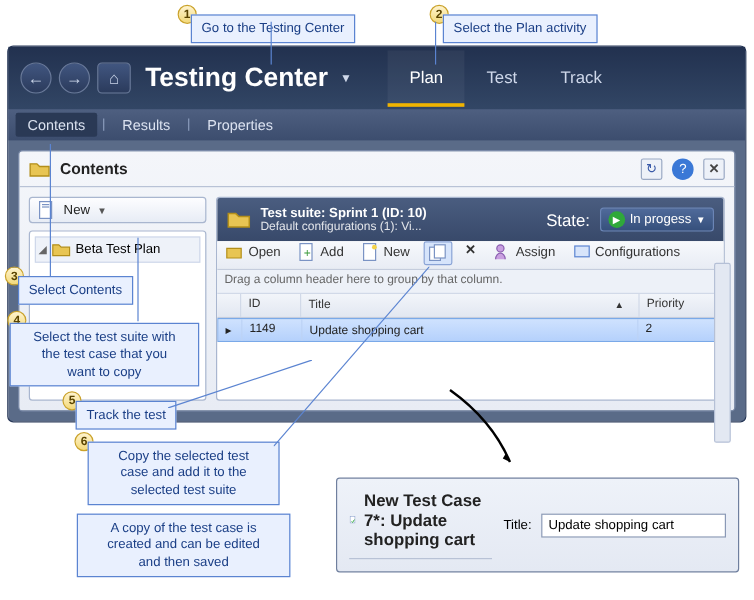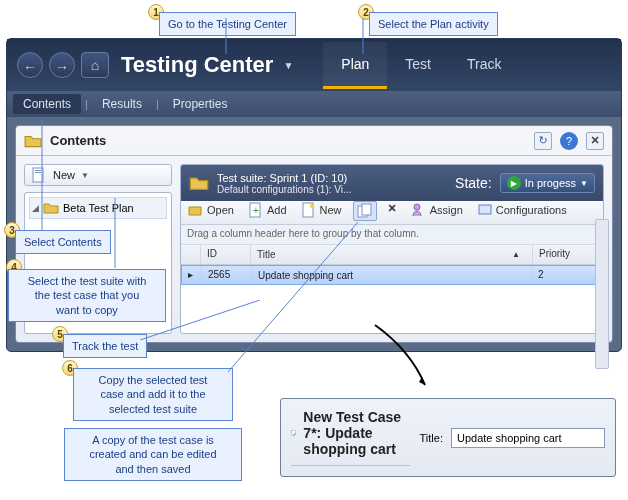--- a/index.html
+++ b/index.html
@@ -26,21 +26,21 @@
 .helpBtn{border-radius:50%;background:#3a78d6;color:#fff;border:none}
 .closeBtn{font-weight:700;color:#444}
 .panelBody{flex:1;display:flex;gap:8px;padding:8px}
 .left{width:148px;display:flex;flex-direction:column;gap:6px}
 .newBtn{height:22px;border:1px solid #a9b6cf;border-radius:3px;background:linear-gradient(#fdfdff,#e7ecf5);display:flex;align-items:center;gap:6px;padding:0 6px;font-size:11px;color:#222}
 .tree{flex:1;border:1px solid #a9b6cf;border-radius:3px;background:#fff;padding:4px;font-size:11px}
 .treeItem{display:flex;align-items:center;gap:4px;padding:2px;background:#eef2f9;border:1px solid #cfd8ea}
 .right{flex:1;display:flex;flex-direction:column;border:1px solid #a9b6cf;border-radius:3px;background:#fff;overflow:hidden}
 .suiteHead{height:36px;background:linear-gradient(#4a5d80,#38496a);color:#fff;display:flex;align-items:center;padding:0 8px;gap:8px;font-size:11px}
 .suiteHead .col1{flex:1}
-.suiteHead .t1{font-weight:400}
+.suiteHead .t1{font-weight:700}
 .suiteHead .t2{opacity:.85;font-size:10px}
 .stateLbl{font-size:14px}
 .stateBtn{display:flex;align-items:center;gap:4px;background:linear-gradient(#4f6a9a,#36507c);border:1px solid #6b85b6;border-radius:3px;padding:2px 6px;font-size:11px}
 .playCircle{width:14px;height:14px;border-radius:50%;background:#2fa83a;display:flex;align-items:center;justify-content:center;color:#fff;font-size:8px}
 .toolbar{height:24px;border-bottom:1px solid #c5cddd;display:flex;align-items:flex-start;padding:0 4px;gap:8px;font-size:11px;background:linear-gradient(#f7f9fc,#e8ecf4);color:#333}
 .tb{display:flex;align-items:center;gap:3px;padding:1px 3px;cursor:pointer}
 .tb.sel{border:1px solid #8aa4d6;background:#d6e4fb;border-radius:2px}
 .groupHdr{height:20px;background:#edf1f8;border-bottom:1px solid #d1d9e8;font-size:10px;color:#666;padding:3px 6px}
 .gridHead{height:20px;display:flex;background:linear-gradient(#f2f5fa,#e2e7f1);border-bottom:1px solid #c5cddd;font-size:10px;color:#333}
 .gridHead div{padding:3px 6px;border-right:1px solid #d1d9e8}
@@ -185,21 +185,21 @@
           <div class="c0"></div>
           <div class="c1">ID</div>
           <div class="c2">
               <span>Title</span>
               <span style="font-size:8px;margin-left:auto;margin-right:6px">▲</span>
             </div>
           <div class="c3">Priority</div>
         </div>
         <div class="gridRow">
           <div class="c0">▸</div>
-          <div class="c1">2565</div>
+          <div class="c1">1149</div>
           <div class="c2">Update shopping cart</div>
           <div class="c3">2</div>
         </div>
       </div>
     </div>
   </div>
   <div class="scrollbar"></div>
 </div>
 
 <div class="num" style="left:4px;top:222px">3</div>

